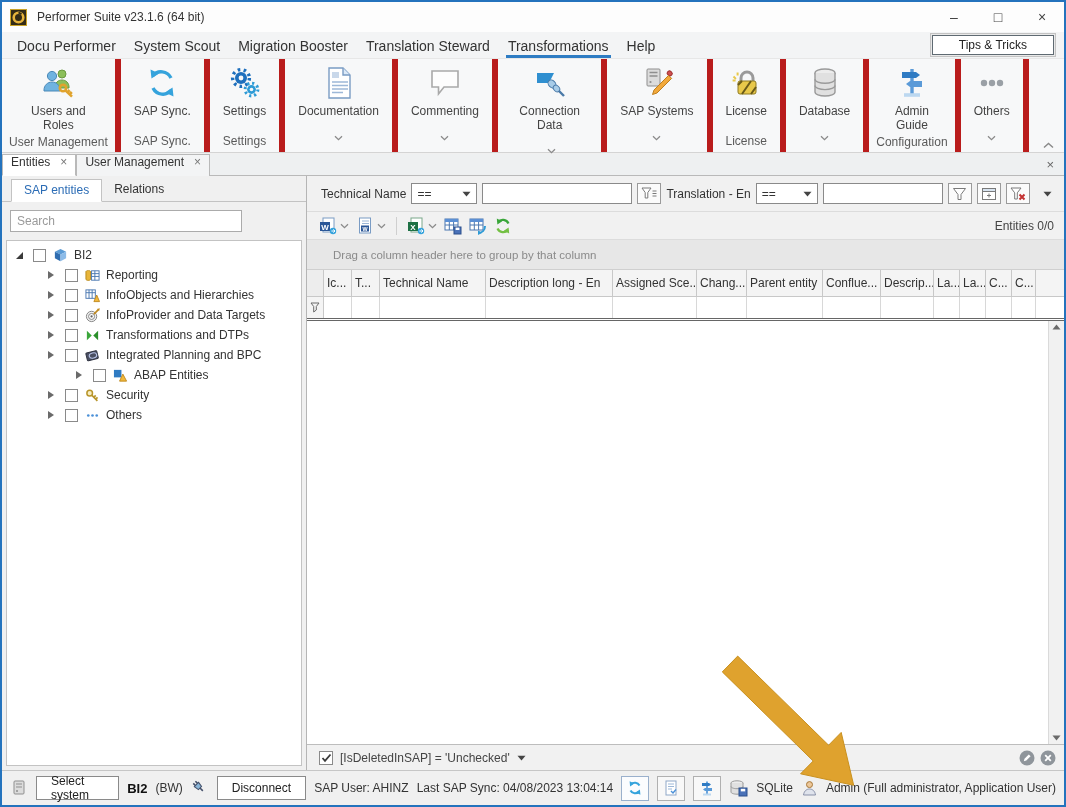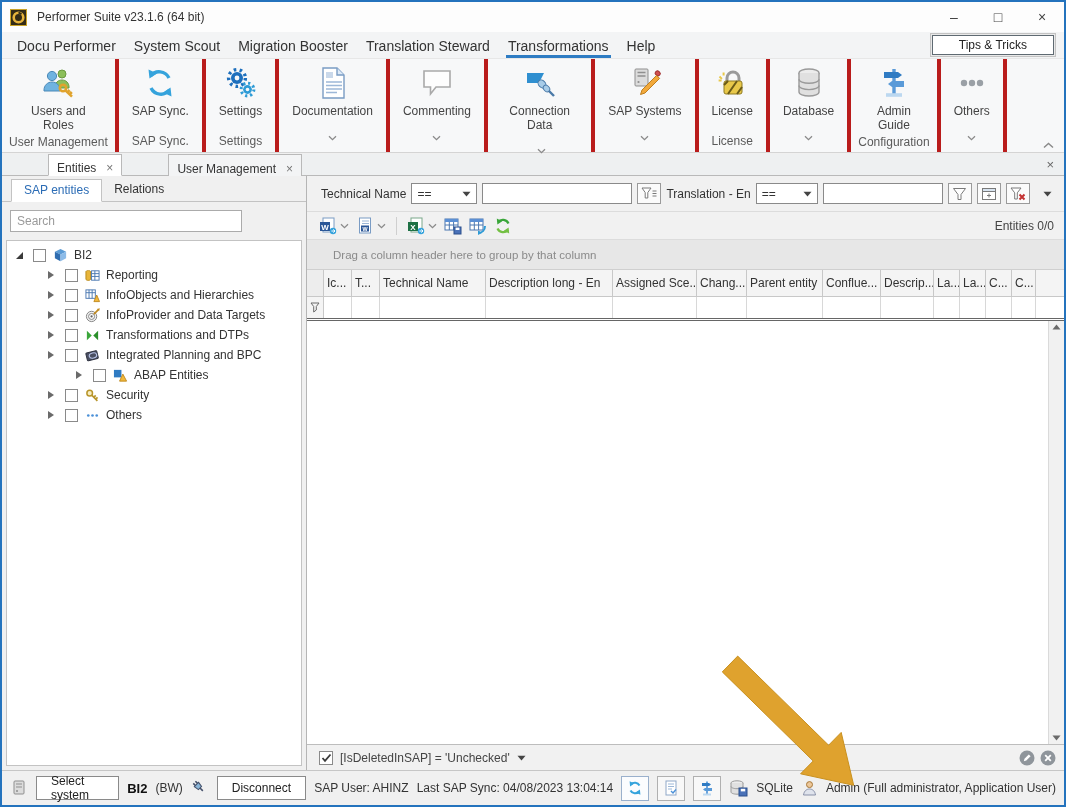--- a/index.html
+++ b/index.html
@@ -17,30 +17,30 @@
   .win-buttons{margin-left:auto;display:flex;height:100%;}
   .win-btn{width:44px;display:flex;align-items:center;justify-content:center;font-size:14px;color:#444;cursor:default;}
   
   .menubar{position:absolute;top:30px;left:0;right:0;height:26px;background:#f3f4f5;display:flex;align-items:stretch;padding-left:6px;}
   .menu-tab{margin:0 7px;padding:4px 2px 0 2px;font-size:14px;color:#333;display:flex;align-items:center;border-bottom:3px solid transparent;cursor:default;}
   .menu-tab.active{border-bottom-color:#2e7cc3;}
   .tips-wrap{margin-left:auto;margin-right:8px;align-self:center;border:1px solid #c3c3c3;padding:1px;background:#e9e9e9;}
   .tips-btn{border:1px solid #5f6a72;background:#fff;padding:2px 26px;font-size:12px;color:#222;}
   
   .ribbon{position:absolute;top:56px;left:0;right:0;height:95px;background:#f7f8f9;border-top:1px solid #e7e7e7;border-bottom:1px solid #d4d4d4;display:flex;}
-  .rgroup{display:flex;flex-direction:column;border-right:4px solid #b91c1c;padding:0 1px;}
+  .rgroup{display:flex;flex-direction:column;border-right:6px solid #b91c1c;padding:0 1px;}
   .ritem{flex:1;display:flex;flex-direction:column;align-items:center;padding:6px 12px 1px 12px;cursor:default;}
   .ritem .icon{height:36px;display:flex;align-items:center;justify-content:center;}
   .ritem-label{font-size:12px;color:#444;text-align:center;line-height:1.2;margin-top:3px;white-space:pre-line;}
   .ritem-chevron{margin-top:2px;height:6px;display:flex;justify-content:center;}
   .rgroup-label{height:19px;font-size:12px;color:#5a5a5a;text-align:center;padding:1px 6px 3px 6px;}
   .ribbon-collapse{position:absolute;right:10px;bottom:3px;}
   
   .doctabs{position:absolute;top:152px;left:0;right:0;height:22px;background:#eef0f1;border-bottom:1px solid #b9b9b9;display:flex;align-items:flex-end;}
-  .doctab{height:22px;display:flex;align-items:flex-end;padding:0 8px;font-size:12px;color:#333;border:1px solid #b9b9b9;border-bottom:none;background:#f3f4f5;margin-bottom:-1px;cursor:default;margin-left:46px;}
+  .doctab{height:22px;display:flex;align-items:flex-start;padding:0 8px;font-size:12px;color:#333;border:1px solid #b9b9b9;border-bottom:none;background:#f3f4f5;margin-bottom:-1px;cursor:default;}
   .doctab.active{background:#fff;border-bottom:1px solid #fff;}
   .doctab .tab-close{margin-left:10px;color:#777;font-size:12px;}
   .doctabs-close{margin-left:auto;margin-right:10px;align-self:center;color:#666;font-size:13px;cursor:default;}
   
   .main{position:absolute;top:174px;left:0;right:0;bottom:35px;display:flex;}
   
   .left-panel{width:305px;background:#f0f0f0;border-right:1px solid #b5b5b5;display:flex;flex-direction:column;}
   .lp-tabs{display:flex;padding:3px 0 0 9px;height:26px;border-bottom:1px solid #c3c3c3;}
   .lp-tab{padding:3px 12px;font-size:12px;color:#333;margin-bottom:-1px;cursor:default;}
   .lp-tab.active{background:#fff;border:1px solid #c3c3c3;border-bottom:1px solid #fff;color:#2b6cb5;}

